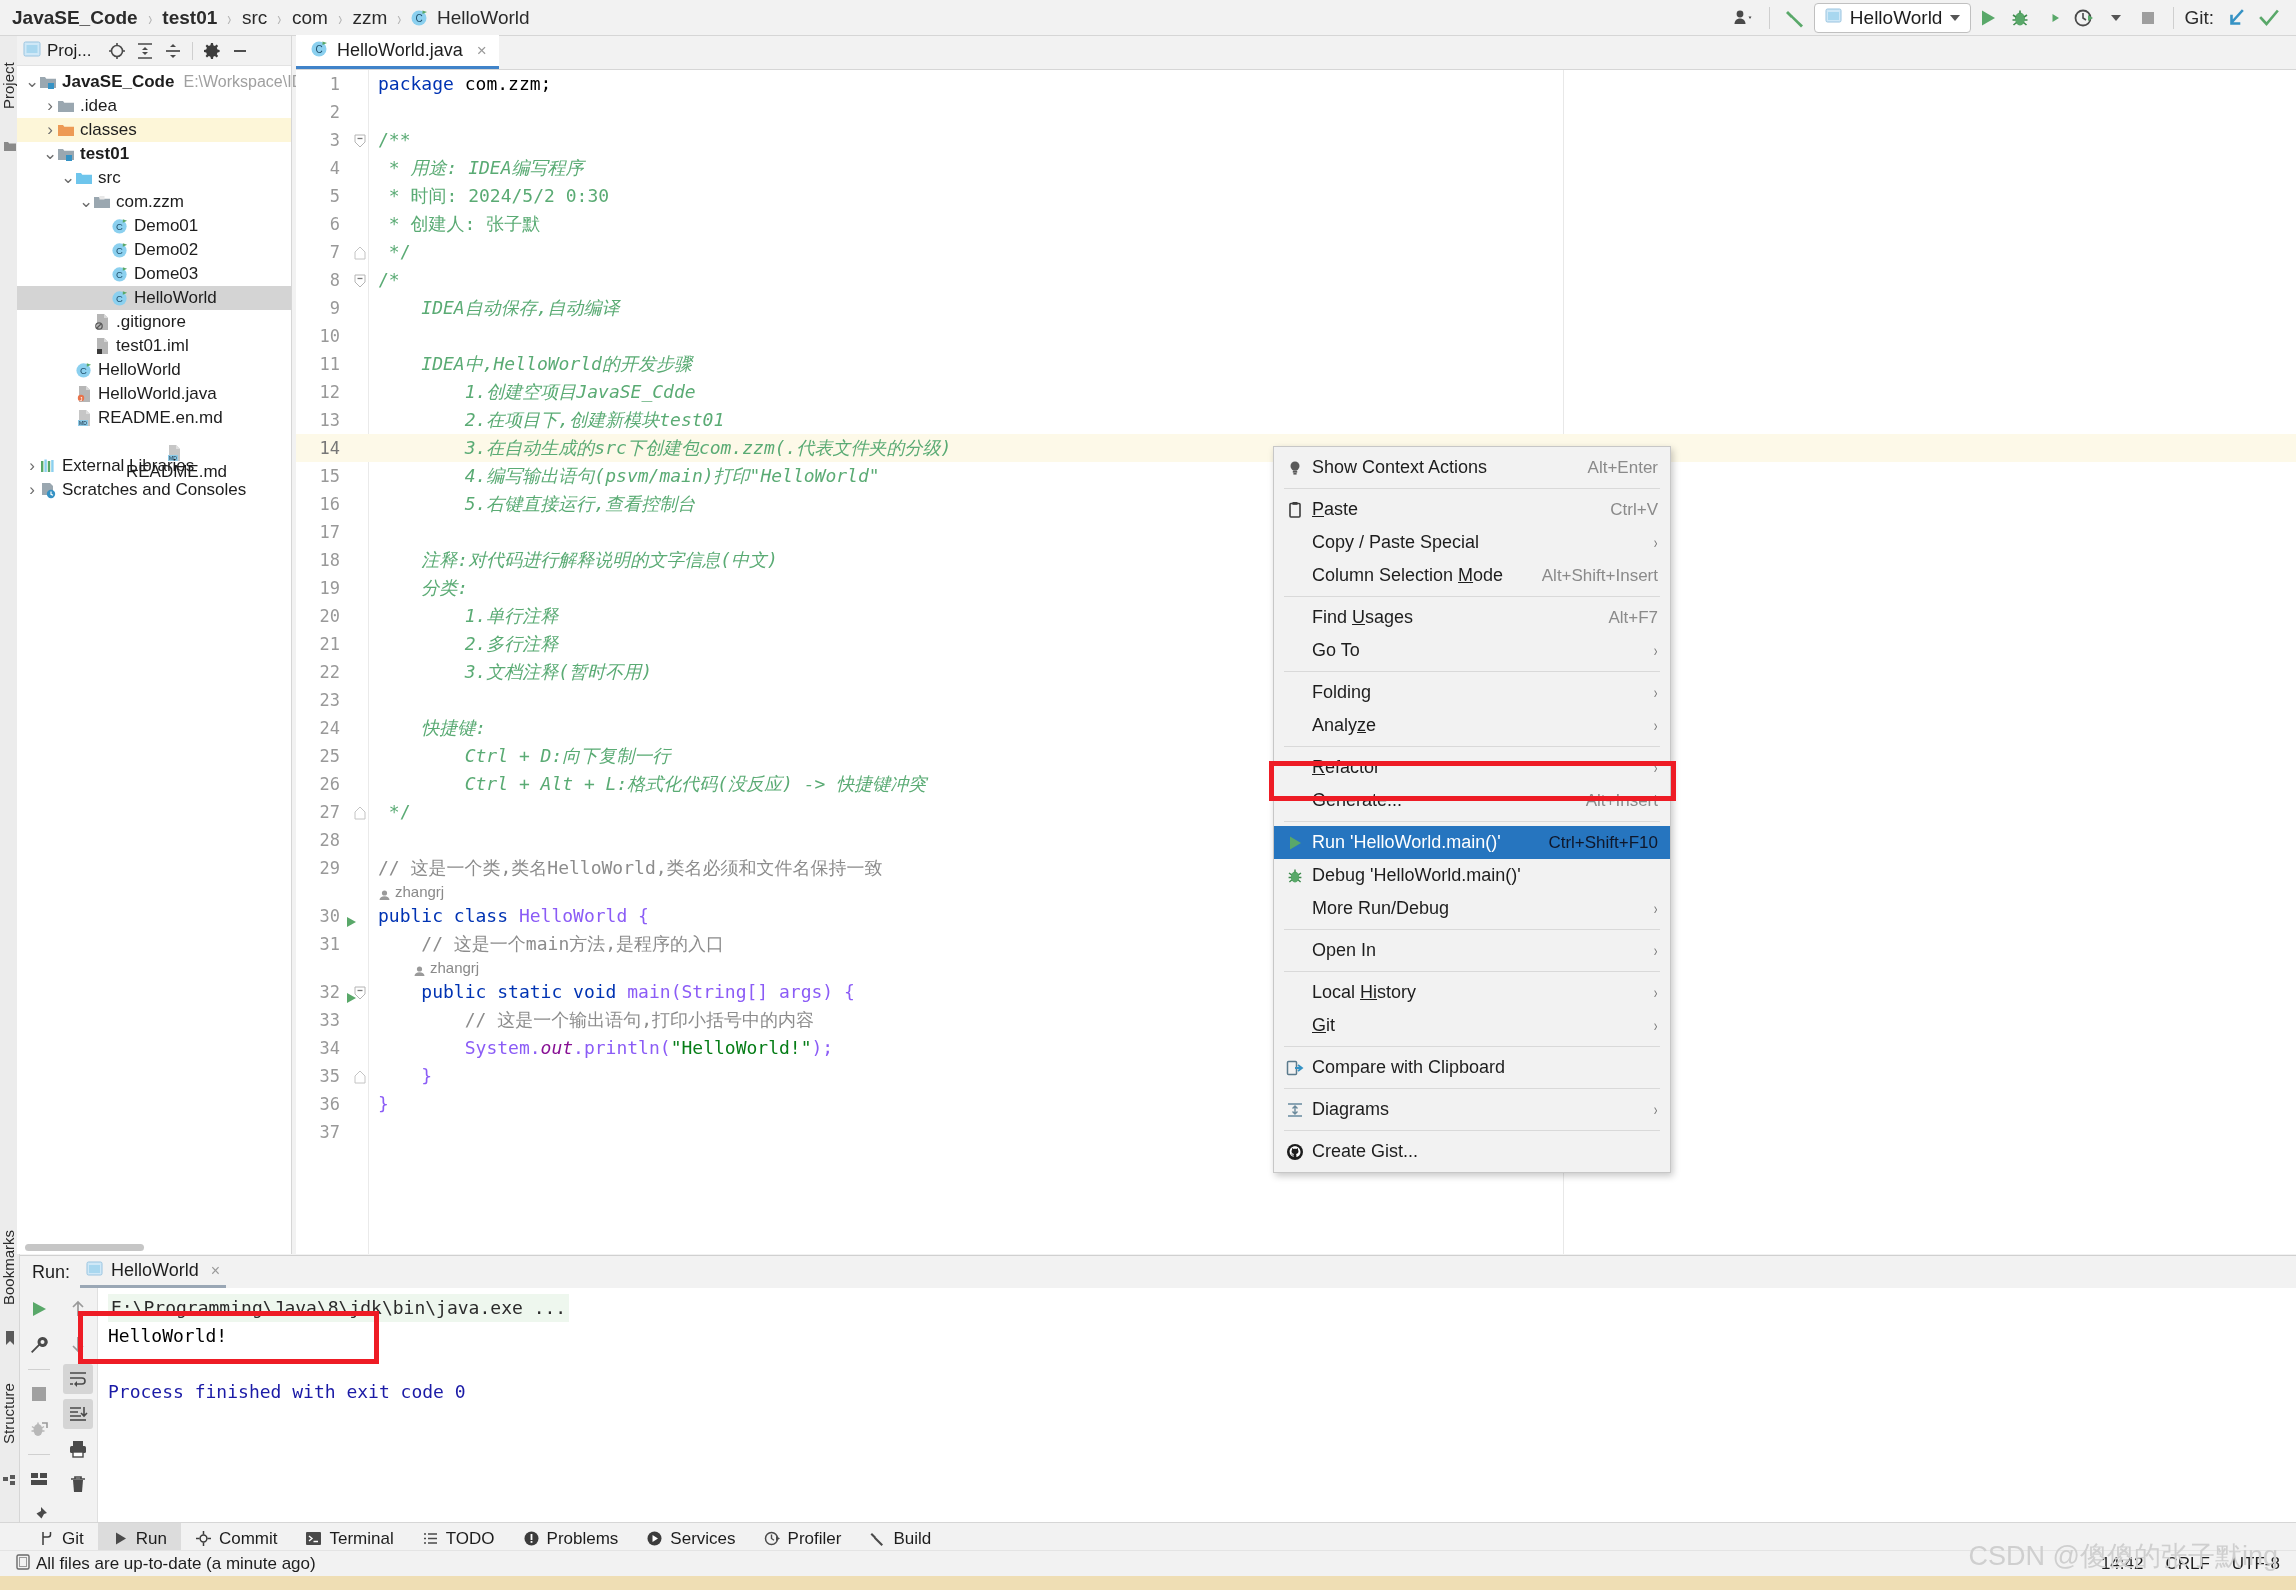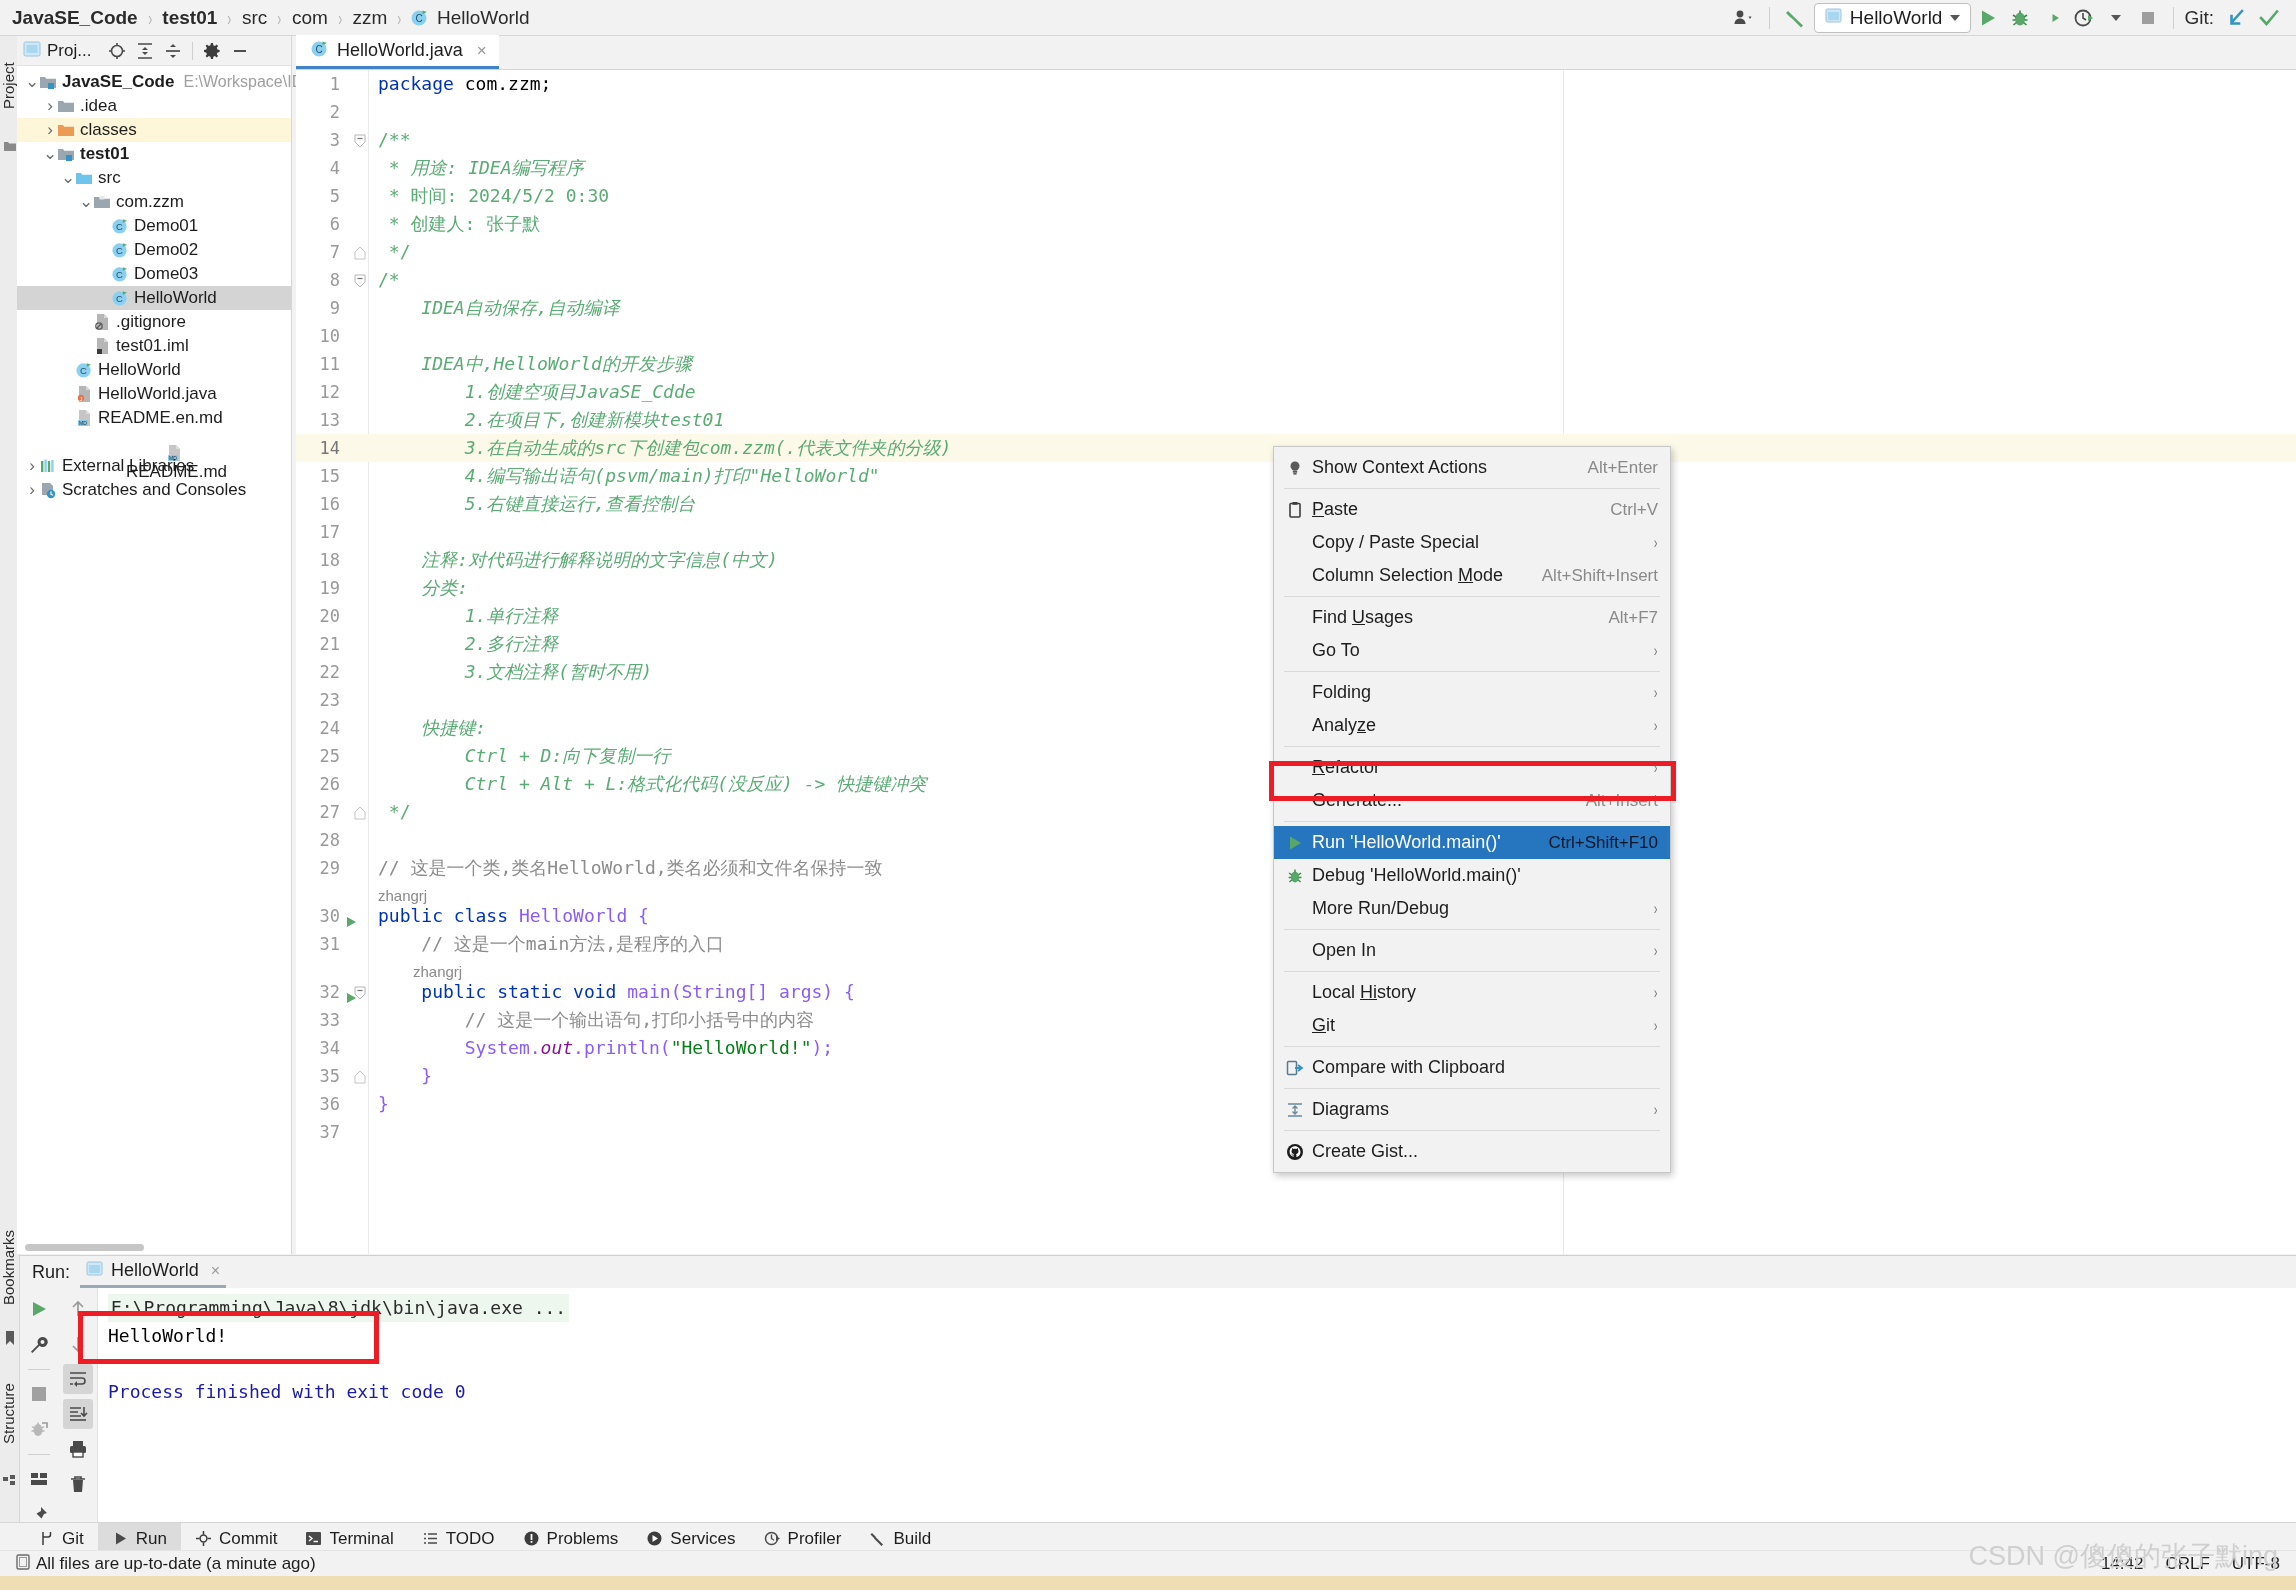--- a/index.html
+++ b/index.html
@@ -135,22 +135,22 @@
   .ln.hl .num { color: #777; }
 
   .fold {
     position: absolute; left: 58px; top: 8px; width: 12px; height: 12px;
     color: #9a9a9a; font-size: 11px; line-height: 11px; text-align: center;
   }
   .runmark { position: absolute; left: 48px; top: 7px; }
 
   .annot {
     position: absolute; left: 82px; font-size: 15px; color: #8a8a8a;
-    font-family: "Liberation Sans", sans-serif; display: flex; align-items: flex-start; gap: 4px;
-    height: 20px; line-height: 20px; flex-direction: column;
+    font-family: "Liberation Sans", sans-serif; display: flex; align-items: flex-end; gap: 4px;
+    height: 20px; line-height: 20px;
   }
 
   
   .kw  { color: #0033b3; }
   .pkg { color: #000000; }
   .str { color: #067d17; }
   .cmt { color: #8c8c8c; }
   .doc { color: #5aab74; font-style: italic; }
   .doc2{ color: #5aab74; }
   .fld { color: #871094; font-style: italic; }

